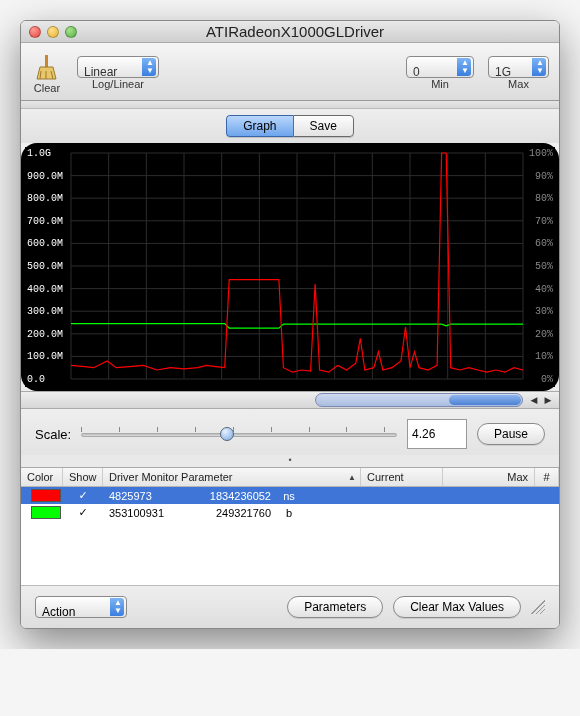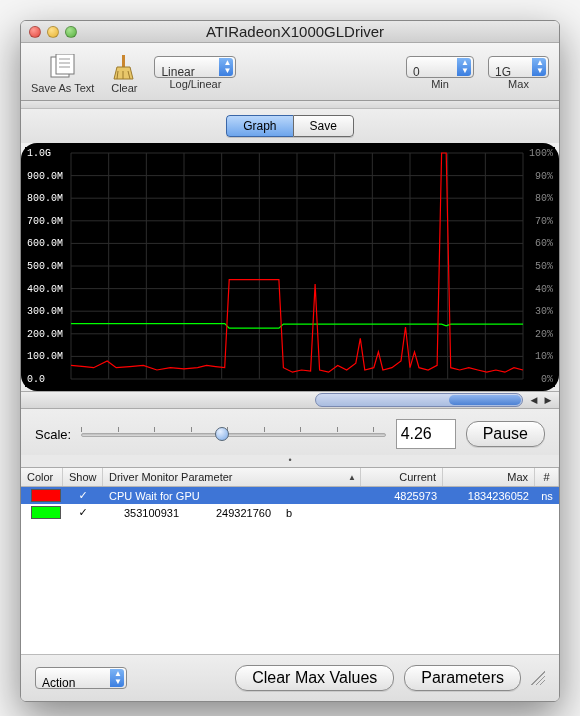--- a/index.html
+++ b/index.html
@@ -89,36 +89,36 @@
   .arrowbtn { width: 14px; height: 14px; font-size: 9px; color: #333; text-align: center; line-height: 14px; }
 
   .scale-row {
     display: flex; align-items: center; gap: 10px; padding: 10px 14px 6px; font-size: 13px;
     background: linear-gradient(#eee,#e4e4e4);
   }
   .slider { flex: 1; position: relative; height: 18px; }
   .slider-track { position: absolute; left:0; right:0; top: 8px; height:4px; background: linear-gradient(#bbb,#ddd); border-radius: 2px; border: 1px solid #aaa;}
   .slider-tick { position: absolute; top: 2px; width:1px; height: 5px; background: #888; }
   .slider-thumb { position: absolute; top: 2px; width: 14px; height: 14px; background: radial-gradient(circle at 35% 30%, #e6f0ff, #7aa8e5); border: 1px solid #567; border-radius: 50%; }
-  .text-field { width: 60px; height: 22px; border: 1px solid #999; background: #fff; font-size: 16px; padding: 14px 4px; }
+  .text-field { width: 60px; height: 22px; border: 1px solid #999; background: #fff; font-size: 12px; padding: 14px 4px; }
   .aqua-btn {
     background: linear-gradient(#fefefe,#e2e2e2);
     border: 1px solid #8a8a8a; border-radius: 12px;
-    font-size: 16px; padding: 3px 16px; box-shadow: 0 1px 0 rgba(0,0,0,0.1);
+    font-size: 12px; padding: 3px 16px; box-shadow: 0 1px 0 rgba(0,0,0,0.1);
   }
 
   .table {
     background: #fff; font-size: 11px; border-top: 1px solid #aaa;
-    height: 187px; overflow: hidden;
+    height: 118px; overflow: hidden;
   }
   .thead { display: flex; background: linear-gradient(#f7f7f7,#e5e5e5); border-bottom: 1px solid #b5b5b5; }
   .th { padding: 3px 6px; border-right: 1px solid #ccc; color: #222; font-size: 11px; position: relative;}
   .th.sort::after { content: "▲"; font-size: 8px; color: #444; position: absolute; right: 4px; top: 5px;}
   .c-color { width: 42px; } .c-show { width: 40px; } .c-param { flex: 1; }
-  .c-cur { width: 82px; text-align: right; } .c-max { width: 92px; text-align: right; } .c-unit { width: 24px; text-align: center;}
+  .c-cur { width: 82px; text-align: left; } .c-max { width: 92px; text-align: right; } .c-unit { width: 24px; text-align: center;}
   .tbody .tr { display: flex; height: 17px; align-items: center; }
   .td { padding: 1px 6px; }
   .tr.sel { background: #3e75d6; color: #fff; }
   .swatch { width: 30px; height: 13px; border: 1px solid #555; margin-left: 4px;}
   .check { text-align: center; }
 
   .table .pad .tr:nth-child(odd) { background: #edf3fe; }
   .table .pad .tr:nth-child(even) { background: #fff; }
 
   .footer {
@@ -139,32 +139,20 @@
   <div class="titlebar">
     <div class="traffic">
       <div class="tl red"></div>
       <div class="tl yellow"></div>
       <div class="tl green"></div>
     </div>
     <div class="title">ATIRadeonX1000GLDriver</div>
   </div>
 
   <div class="toolbar">
-    <div class="toolitem">
-      <div class="icon">
-        <svg width="30" height="26">
-            <rect x="3" y="3" width="18" height="20" fill="#fff" stroke="#777"></rect>
-            <rect x="8" y="0" width="18" height="20" fill="#fff" stroke="#777"></rect>
-            <line x1="11" y1="5" x2="22" y2="5" stroke="#999"></line>
-            <line x1="11" y1="9" x2="22" y2="9" stroke="#999"></line>
-            <line x1="11" y1="13" x2="22" y2="13" stroke="#999"></line>
-          </svg>
-      </div>
-      <span>Save As Text</span>
-    </div>
     <div class="toolitem">
       <div class="icon">
         <svg width="26" height="28">
             <rect x="11" y="2" width="3" height="12" fill="#c9862f"></rect>
             <path d="M6 14 L19 14 L22 26 L3 26 Z" fill="#e8c76a" stroke="#9c7a2d"></path>
             <line x1="7" y1="18" x2="6" y2="26" stroke="#9c7a2d"></line>
             <line x1="12" y1="18" x2="12" y2="26" stroke="#9c7a2d"></line>
             <line x1="17" y1="18" x2="19" y2="26" stroke="#9c7a2d"></line>
           </svg>
       </div>
@@ -297,21 +285,20 @@
       <div class="th c-cur">Current</div>
       <div class="th c-max">Max</div>
       <div class="th c-unit">#</div>
     </div>
     <div class="tbody" id="tbody">
         <div class="tr sel">
           <div class="td c-color">
             <div class="swatch" style="background:#ff0000"></div>
           </div>
           <div class="td c-show check">✓</div>
-          <div class="td c-param">CPU Wait for GPU</div>
           <div class="td c-cur">4825973</div>
           <div class="td c-max">1834236052</div>
           <div class="td c-unit">ns</div>
         </div>
         <div class="tr">
           <div class="td c-color">
             <div class="swatch" style="background:#00ff00"></div>
           </div>
           <div class="td c-show check">✓</div>
           <div class="td c-cur">353100931</div>
@@ -329,18 +316,18 @@
         <div class="tr"></div>
       </div>
   </div>
 
   <div class="footer">
     <div class="aqua-select" style="width:92px">
       <span>Action</span>
       <span class="arrows">▲<br>▼</span>
     </div>
     <div class="spacer"></div>
+    <button class="aqua-btn">Parameters</button>
     <button class="aqua-btn">Clear Max Values</button>
-    <button class="aqua-btn">Parameters</button>
     <div class="resize"></div>
   </div>
 
 </div>
 
 </body></html>

